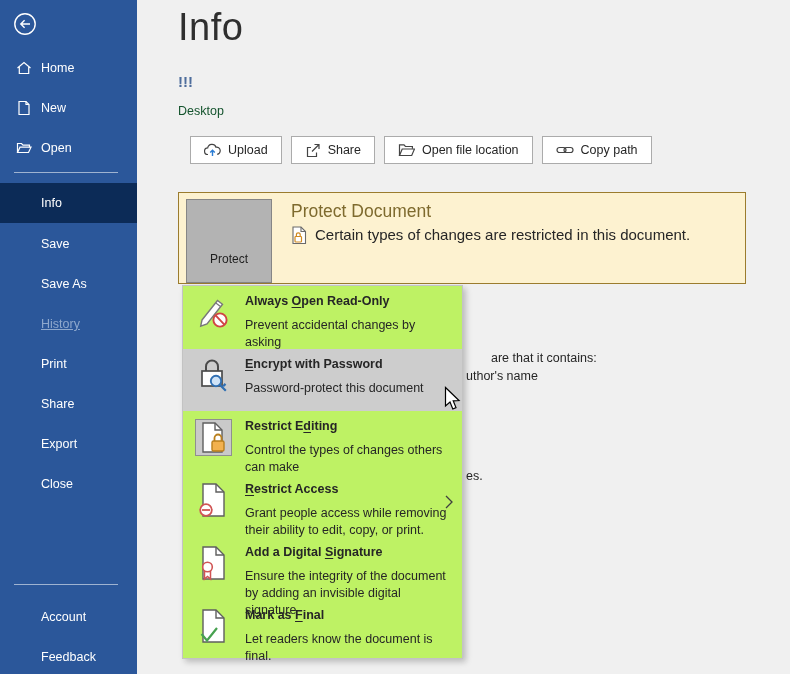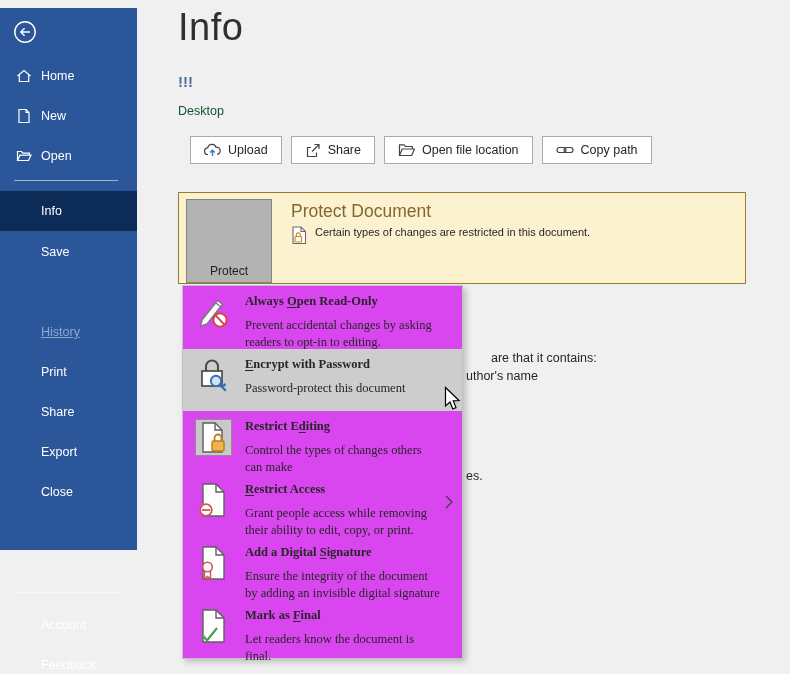--- a/index.html
+++ b/index.html
@@ -7,21 +7,21 @@
     --sidebar-disabled-text:#8ea8cd; --content-bg:#f0f0f0; --panel-bg:#fdf2d0;
     --panel-border:#9b7c2e; --panel-title:#7e6a2e; --button-border:#ababab;
     --menu-highlight:#cdcdcd; --accent-blue:#2b7cd3; --file-name-color:#4e6d9c;
     --text-dark:#262626;
   }
   *{box-sizing:border-box;margin:0;padding:0;}
   body{font-family:"Liberation Sans","DejaVu Sans",sans-serif;background:#fff;}
   .screen{position:relative;width:790px;height:674px;overflow:hidden;background:var(--content-bg);}
 
   
-  .sidebar{position:absolute;left:0;top:8px;width:137px;height:542px;background:var(--sidebar-bg);}
+  .sidebar{position:absolute;left:0;top:0;width:137px;height:674px;background:var(--sidebar-bg);}
   .back-btn{position:absolute;left:13px;top:12px;width:24px;height:24px;cursor:pointer;}
   .nav-row{position:absolute;left:0;width:137px;height:28px;display:flex;align-items:center;
            padding-left:16px;color:var(--sidebar-text);font-size:12.5px;cursor:pointer;gap:9px;}
   .nav-row.noicon{padding-left:41px;}
   .nav-row.selected{height:40px;background:var(--sidebar-selected-bg);}
   .nav-row.disabled{color:var(--sidebar-disabled-text);cursor:default;text-decoration:underline;}
   .nav-divider{position:absolute;left:14px;width:104px;height:1px;background:rgba(255,255,255,.55);}
   .nav-ic{width:16px;height:16px;flex:0 0 16px;display:inline-flex;}
 
   
@@ -33,33 +33,33 @@
   .act-btn{display:inline-flex;align-items:center;gap:7px;height:28px;padding:0 13px;background:#fff;
            border:1px solid var(--button-border);font-size:12.5px;color:var(--text-dark);cursor:pointer;
            font-family:inherit;}
   .act-btn svg{flex:0 0 auto;}
 
   
   .panel{position:absolute;left:41px;top:192px;width:568px;height:92px;background:var(--panel-bg);
          border:1px solid var(--panel-border);}
   .protect-btn{position:absolute;left:7px;top:6px;width:86px;height:84px;background:#b3b3b3;
                border:1px solid #868686;display:flex;flex-direction:column;align-items:center;
-               padding-top:15px;cursor:pointer;font-family:inherit;gap:48px;}
+               padding-top:3px;cursor:pointer;font-family:inherit;gap:48px;}
   .protect-btn .lbl{font-size:12px;color:#1f1f1f;line-height:16px;display:flex;align-items:center;gap:3px;}
   .panel-title{position:absolute;left:112px;top:8px;font-size:17.5px;font-weight:400;color:var(--panel-title);}
   .panel-desc{position:absolute;left:113px;top:33px;display:flex;align-items:flex-start;gap:8px;
-              font-size:11px;color:var(--text-dark);}
+              font-size:15px;color:var(--text-dark);}
 
   
   .frag{position:absolute;font-size:12.5px;color:var(--text-dark);white-space:nowrap;}
   .frag1{left:329px;top:351px;margin-left:25px;} .frag2{left:329px;top:369px;} .frag3{left:329px;top:469px;}
 
   
-  .menu{position:absolute;left:45px;top:285px;width:281px;background:#d946ef;border:1px solid #c3c3c3;
-        box-shadow:3px 3px 6px rgba(0,0,0,.22);z-index:5;font-family:Liberation Serif, serif;}
+  .menu{position:absolute;left:45px;top:285px;width:281px;background:#bef264;border:1px solid #c3c3c3;
+        box-shadow:3px 3px 6px rgba(0,0,0,.22);z-index:5;}
   .menu-item{display:flex;align-items:flex-start;padding:7px 8px 0 10px;gap:12px;cursor:pointer;position:relative;}
   .mi-h63{height:63px;} .mi-h62{height:62px;} .mi-h58{height:58px;}
   .menu-item.highlight{background:var(--menu-highlight);}
   .mi-icon{width:40px;flex:0 0 40px;display:flex;justify-content:center;padding-top:1px;}
   .mi-iconbox{background:#c9c9c9;border:1px solid #8f8f8f;padding:2px 5px;display:inline-flex;}
   .mi-text{flex:1;min-width:0;}
   .mi-title{display:block;font-size:12.5px;font-weight:700;color:var(--text-dark);line-height:16px;}
   .mi-title u{text-underline-offset:2px;}
   .mi-desc{display:block;font-size:12.5px;color:var(--text-dark);line-height:17px;margin-top:8px;white-space:pre-line;}
   .submenu-arrow{position:absolute;right:9px;top:21px;}
@@ -107,20 +107,23 @@
     </div>
 
     <div class="nav-divider" style="top:172px"></div>
 
     <div class="nav-row noicon selected" style="top:183px">
       <span>Info</span>
     </div>
     <div class="nav-row noicon" style="top:230px">
       <span>Save</span>
     </div>
+    <div class="nav-row noicon" style="top:270px">
+      <span>Save As</span>
+    </div>
     <div class="nav-row noicon disabled" style="top:310px">
       <span>History</span>
     </div>
     <div class="nav-row noicon" style="top:350px">
       <span>Print</span>
     </div>
     <div class="nav-row noicon" style="top:390px">
       <span>Share</span>
     </div>
     <div class="nav-row noicon" style="top:430px">

